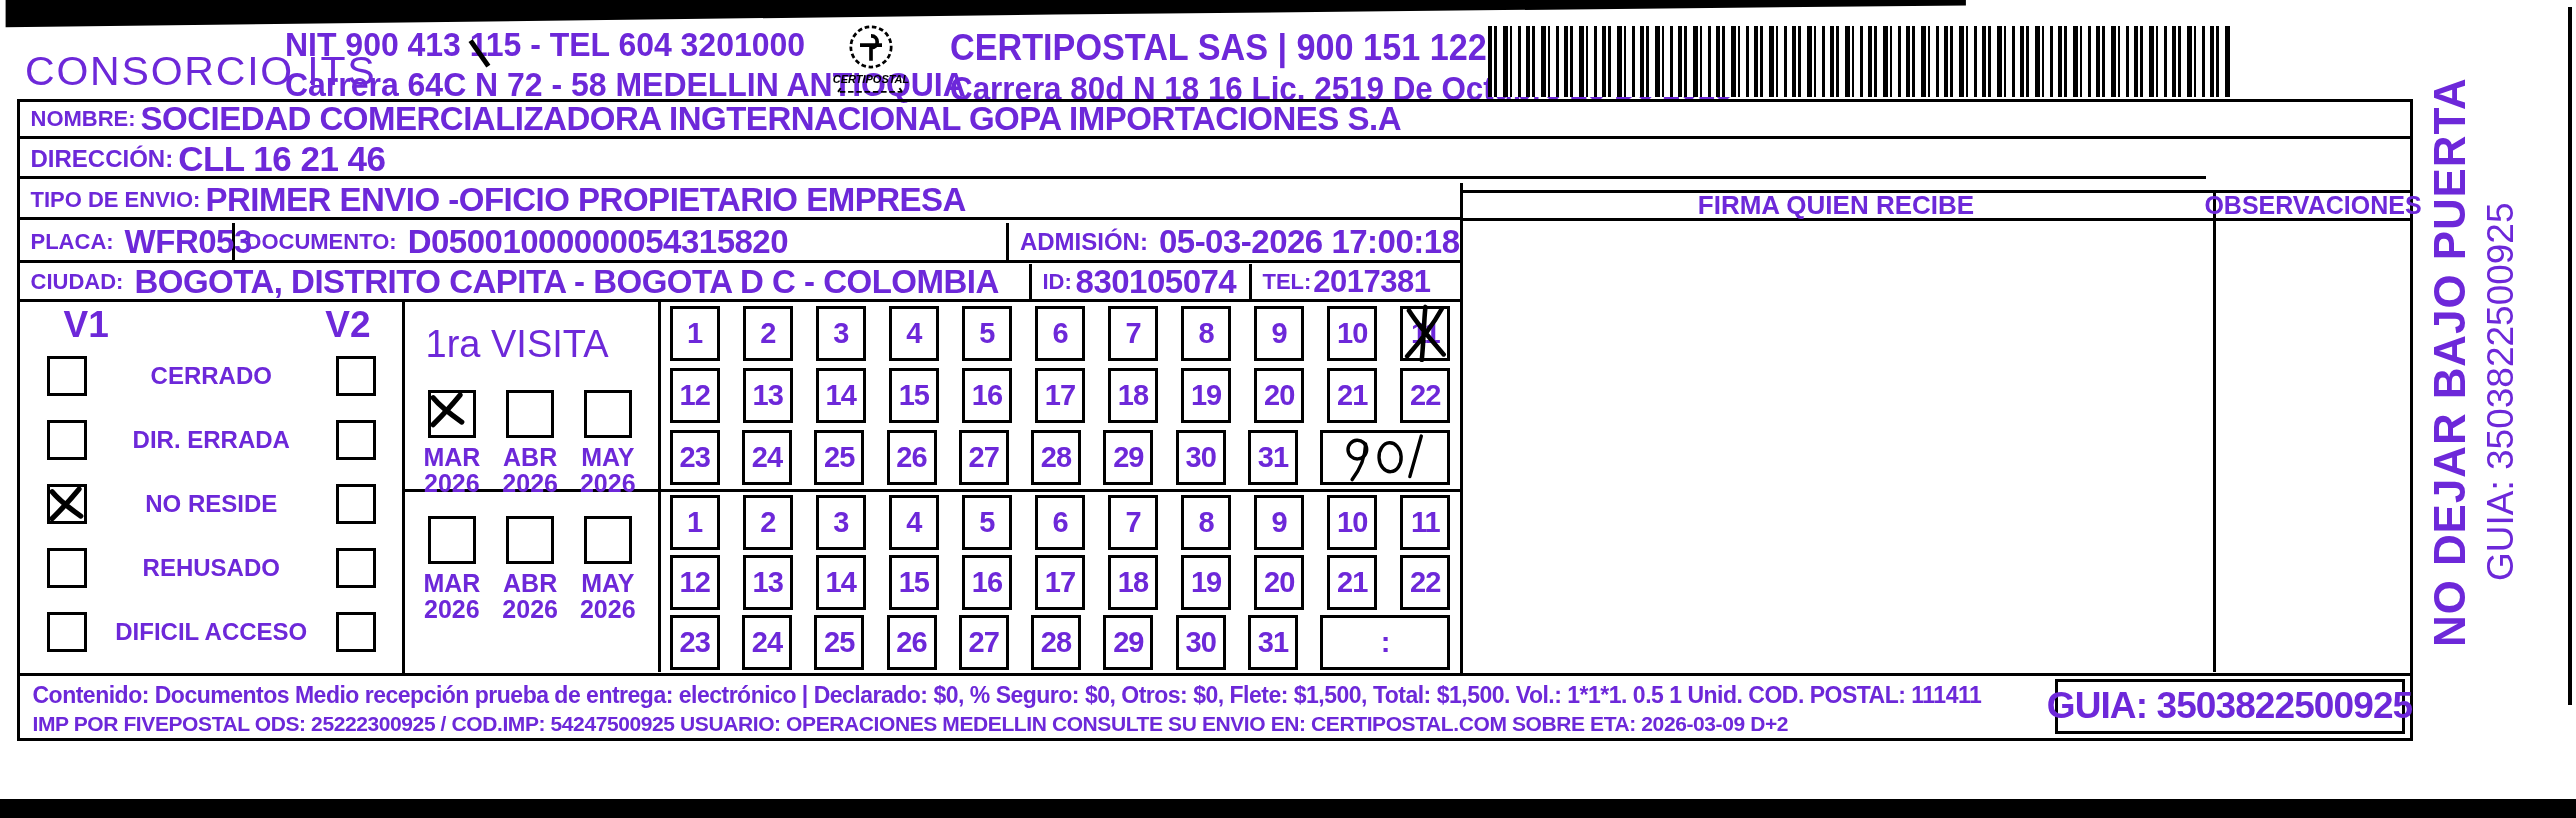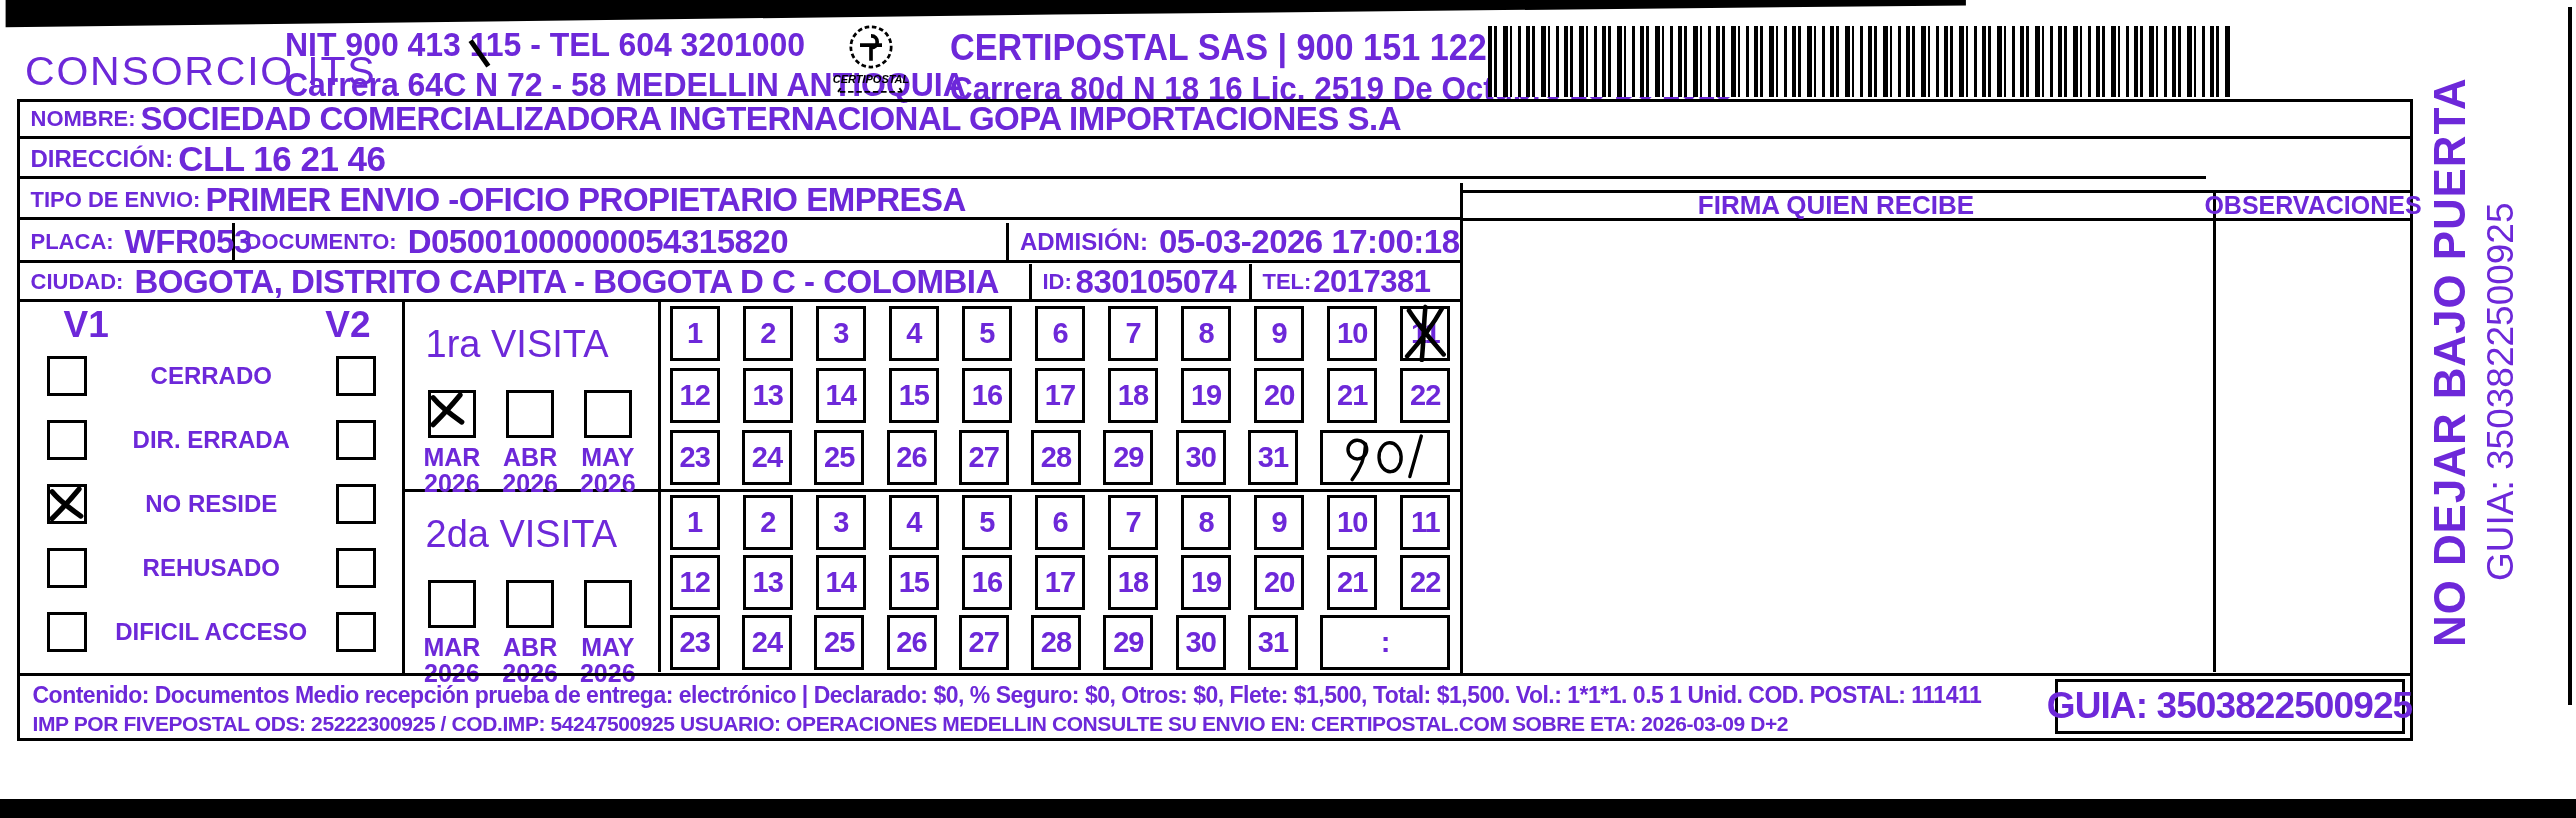--- a/index.html
+++ b/index.html
@@ -343,21 +343,20 @@
      <circle cx="28" cy="19" r="11" fill="none" stroke="#000" stroke-width="4"></circle>
      <path d="M38 13 C37 27 31 41 20 54" fill="none" stroke="#000" stroke-width="4" stroke-linecap="round"></path>
      <ellipse cx="66" cy="30" rx="13" ry="17" fill="none" stroke="#000" stroke-width="4"></ellipse>
      <path d="M104 7 L88 54" fill="none" stroke="#000" stroke-width="4" stroke-linecap="round"></path>
    </svg>
                 </span>
             </div>
           </div>
 
         <div id="visita2" class="abs visita-box">
-          <div class="visita-title">2da VISITA</div>
           <div class="months" id="months2">
     <div class="month">
       <span class="cb"></span>
       <span class="mname">MAR<br>2026</span>
     </div>
     <div class="month">
       <span class="cb"></span>
       <span class="mname">ABR<br>2026</span>
     </div>
     <div class="month">

